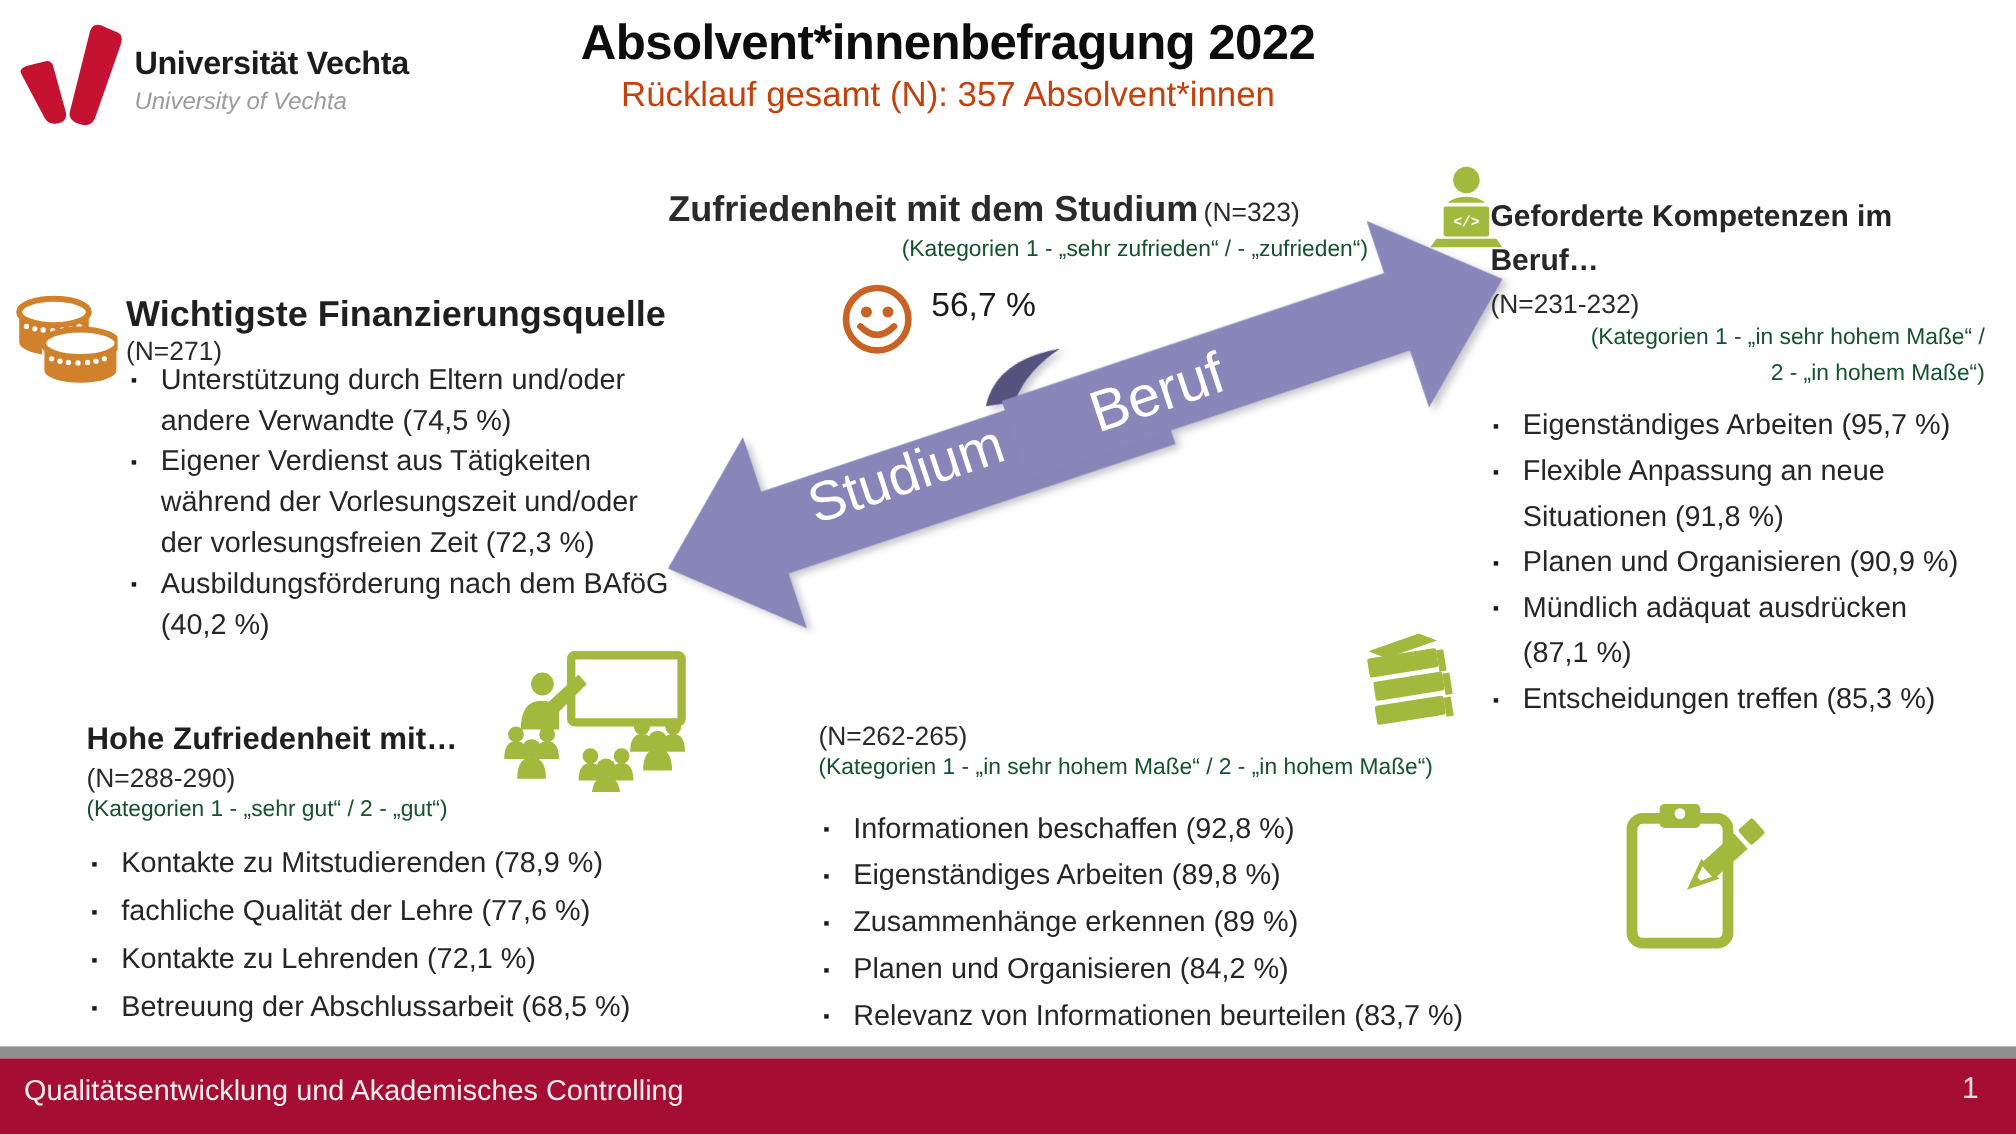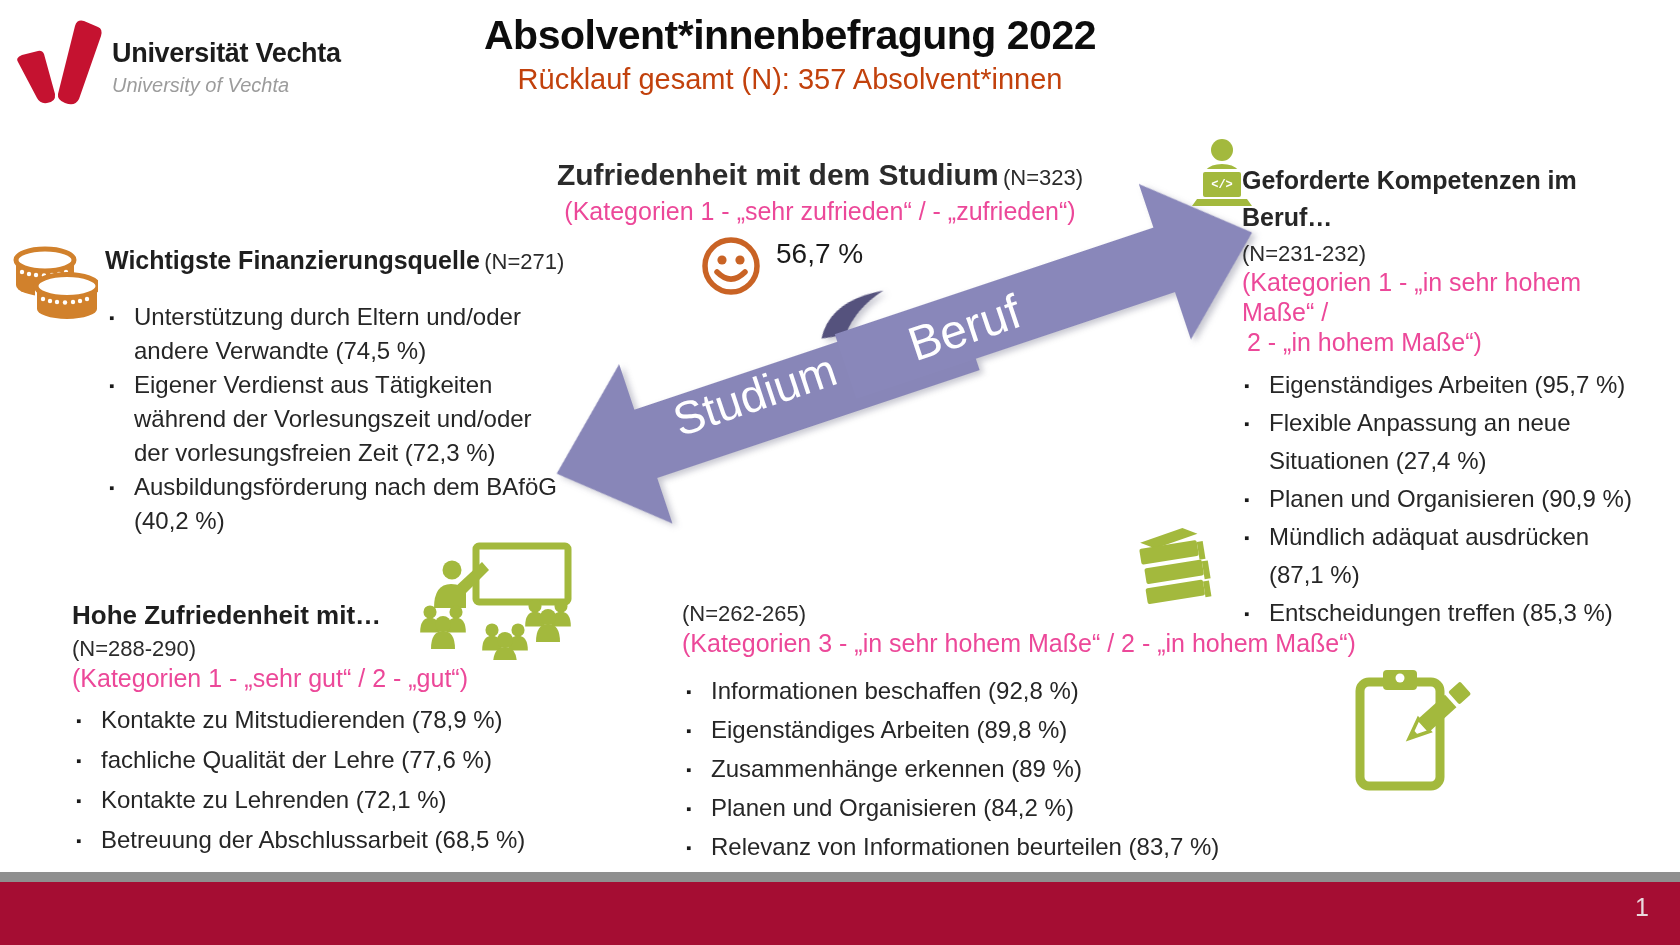--- a/index.html
+++ b/index.html
@@ -8,24 +8,24 @@
   .abs{position:absolute;}
 
   
   .logo-name{font-size:27px;font-weight:700;color:#1c1c1c;letter-spacing:-0.3px;}
   .logo-sub{font-size:20px;font-style:italic;color:#9c9c9c;margin-top:5px;}
   .title-block{left:420px;top:12px;width:740px;text-align:center;}
   .main-title{font-size:41px;font-weight:700;color:#0d0d0d;letter-spacing:-0.5px;line-height:1.15;}
   .sub-title{font-size:29px;color:#c2410c;margin-top:4px;}
 
   
-  .h-bold{font-size:25px;font-weight:700;color:#1f1f1f;}
+  .h-bold{font-size:30px;font-weight:700;color:#1f1f1f;}
   .h-bold-lg{font-size:26px;font-weight:700;color:#1f1f1f;}
   .n-label{font-size:22px;font-weight:400;color:#2b2b2b;}
-  .kat{font-size:25px;color:#ec4899;}
+  .kat{font-size:19px;color:#14532d;text-align:right;}
   .blist{list-style:none;margin:0;padding:0;font-size:24px;}
   .blist li{position:relative;padding-left:27px;}
   .blist li::before{content:"▪";position:absolute;left:2px;top:1px;font-size:15px;color:#1a1a1a;}
 
   
   .sat-block{left:500px;top:158px;width:640px;text-align:center;}
   .sat-kat{margin-top:5px;}
   .sat-value{left:776px;top:238px;font-size:28px;color:#1a1a1a;}
 
   
@@ -157,21 +157,21 @@
     <path d="M5,61 h50 l5,7 h-60 z" fill="#a3b93d"></path>
   </svg>
   <div class="abs job-block">
     <div class="job-heading">Geforderte Kompetenzen im Beruf…</div>
     <div class="n-label job-n">(N=231-232)</div>
     <div class="kat job-kat">(Kategorien 1 - „in sehr hohem Maße“ /</div>
     <div class="kat job-kat job-kat2">2 - „in hohem Maße“)</div>
     <ul class="blist job-list">
 
     <li>Eigenständiges Arbeiten (95,7 %)</li>
-        <li>Flexible Anpassung an neue Situationen (27,4 %)</li>
+        <li>Flexible Anpassung an neue Situationen (91,8 %)</li>
         <li>Planen und Organisieren (90,9 %)</li>
         <li>Mündlich adäquat ausdrücken (87,1 %)</li>
         <li>Entscheidungen treffen (85,3 %)</li>
       </ul>
   </div>
 
   <div class="abs hz-heading h-bold-lg">Hohe Zufriedenheit mit…</div>
   <div class="abs hz-n n-label">(N=288-290)</div>
   <div class="abs hz-kat kat">(Kategorien 1 - „sehr gut“ / 2 - „gut“)</div>
   <ul class="abs blist hz-list">
@@ -198,21 +198,21 @@
     <use href="#prsn" transform="translate(55,84)"></use>
     <use href="#prsn" transform="translate(104,90) scale(0.82)"></use>
     <use href="#prsn" transform="translate(130,90) scale(0.82)"></use>
     <use href="#prsn" transform="translate(117,100)"></use>
     <use href="#prsn" transform="translate(147,66) scale(0.82)"></use>
     <use href="#prsn" transform="translate(173,66) scale(0.82)"></use>
     <use href="#prsn" transform="translate(160,77)"></use>
   </svg>
 
   <div class="abs ka-n n-label">(N=262-265)</div>
-  <div class="abs ka-kat kat">(Kategorien 3 - „in sehr hohem Maße“ / 2 - „in hohem Maße“)</div>
+  <div class="abs ka-kat kat">(Kategorien 1 - „in sehr hohem Maße“ / 2 - „in hohem Maße“)</div>
   <ul class="abs blist ka-list">
 
   <li>Informationen beschaffen (92,8 %)</li>
       <li>Eigenständiges Arbeiten (89,8 %)</li>
       <li>Zusammenhänge erkennen (89 %)</li>
       <li>Planen und Organisieren (84,2 %)</li>
       <li>Relevanz von Informationen beurteilen (83,7 %)</li>
     </ul>
 
   <svg class="abs" style="left:1131px;top:524px;" width="84" height="94" viewBox="0 0 84 94">
@@ -234,15 +234,16 @@
     <g transform="rotate(-42 88 52)">
       <rect x="106" y="44" width="16" height="17" rx="2" fill="#a3b93d"></rect>
       <rect x="66" y="44" width="36" height="17" fill="#a3b93d"></rect>
       <polygon points="46,52.5 66,44 66,61" fill="#ffffff" stroke="#a3b93d" stroke-width="3.5"></polygon>
       <polygon points="46,52.5 55,48.5 55,56.5" fill="#a3b93d"></polygon>
     </g>
   </svg>
 
   <div class="abs footer-gray"></div>
   <div class="abs footer-red"></div>
+  <div class="abs footer-text">Qualitätsentwicklung und Akademisches Controlling</div>
   <div class="abs footer-page">1</div>
 
 </div>
 
 </body></html>

